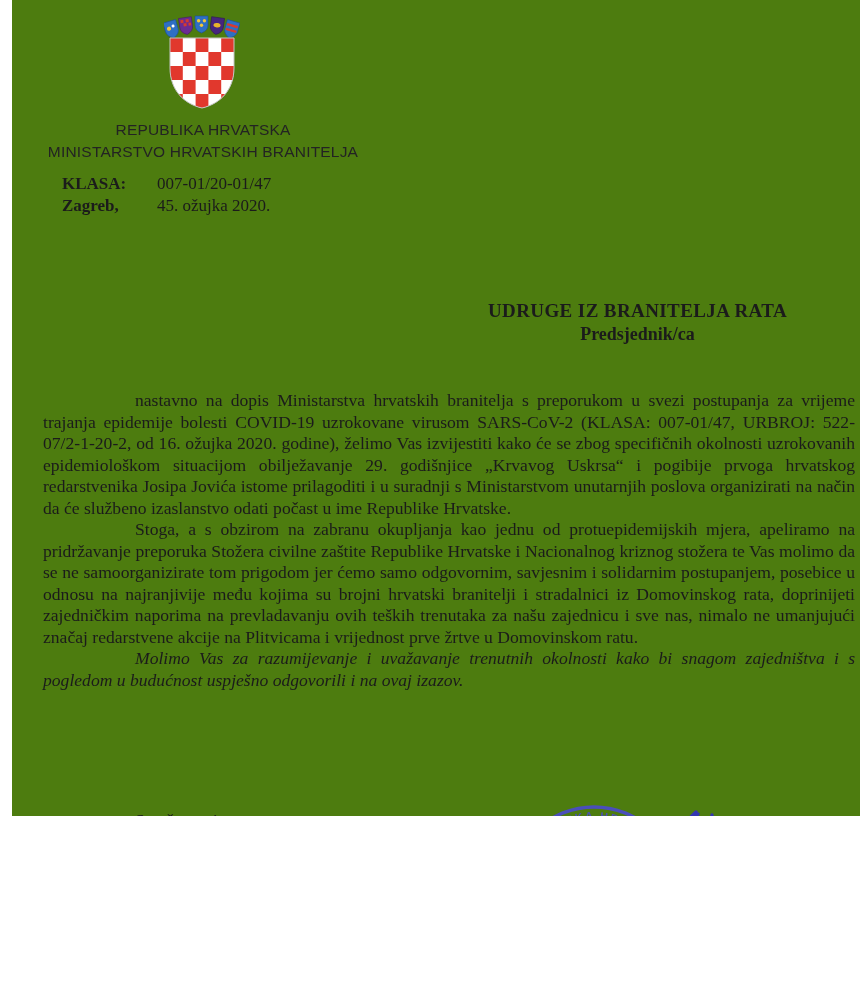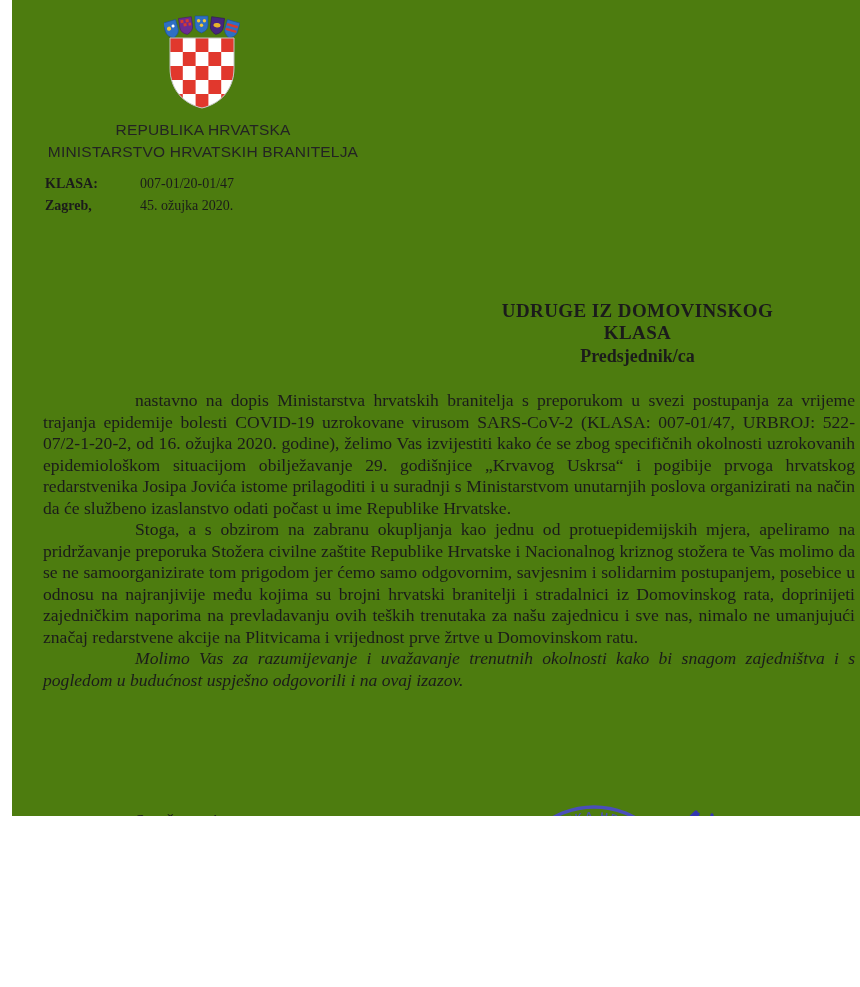--- a/index.html
+++ b/index.html
@@ -3,21 +3,21 @@
 <meta charset="utf-8">
 <style>
   html,body{margin:0;padding:0;background:#ffffff;}
   .page{position:relative;width:860px;height:816px;background:#4d7c0f;
         font-family:"Liberation Serif",serif;color:#1b1b1b;overflow:hidden;margin-left:12px;}
 
   .org-block{position:absolute;left:20px;top:119px;width:342px;text-align:center;
              font-family:"Liberation Sans",sans-serif;font-size:15.5px;line-height:21.5px;
              letter-spacing:.2px;color:#232323;}
 
-  .ref-block{position:absolute;left:33px;top:173px;font-size:14px;line-height:22.3px;}
+  .ref-block{position:absolute;left:50px;top:173px;font-size:17px;line-height:22.3px;}
   .ref-row{display:flex;}
   .ref-label{font-weight:bold;width:95px;}
   .ref-value{white-space:nowrap;}
 
   .addressee{position:absolute;left:458px;top:300px;width:335px;text-align:center;font-weight:bold;}
   .addressee-org{font-size:19px;line-height:22px;letter-spacing:.4px;}
   .addressee-recipient{font-size:18px;line-height:24px;}
 
   .letter-body{position:absolute;left:31px;top:390px;width:812px;
                font-size:17.6px;line-height:21.5px;text-align:justify;}
@@ -112,21 +112,21 @@
       <span class="ref-label">KLASA:</span>
       <span class="ref-value">007-01/20-01/47</span>
     </div>
     <div class="ref-row">
       <span class="ref-label">Zagreb,</span>
       <span class="ref-value">45. ožujka 2020.</span>
     </div>
   </div>
 
   <div class="addressee">
-    <div class="addressee-org">UDRUGE IZ DOMOVINSKOG KLASA</div>
+    <div class="addressee-org">UDRUGE IZ BRANITELJA RATA</div>
     <div class="addressee-recipient">Predsjednik/ca</div>
   </div>
 
   <div class="letter-body">
     <p class="para-1">nastavno na dopis Ministarstva hrvatskih branitelja s preporukom u svezi postupanja za vrijeme trajanja epidemije bolesti COVID-19 uzrokovane virusom SARS-CoV-2 (KLASA: 007-01/47, URBROJ: 522-07/2-1-20-2, od 16. ožujka 2020. godine), želimo Vas izvijestiti kako će se zbog specifičnih okolnosti uzrokovanih epidemiološkom situacijom obilježavanje 29. godišnjice „Krvavog Uskrsa“ i pogibije prvoga hrvatskog redarstvenika Josipa Jovića istome prilagoditi i u suradnji s Ministarstvom unutarnjih poslova organizirati na način da će službeno izaslanstvo odati počast u ime Republike Hrvatske.</p>
     <p class="para-2">Stoga, a s obzirom na zabranu okupljanja kao jednu od protuepidemijskih mjera, apeliramo na pridržavanje preporuka Stožera civilne zaštite Republike Hrvatske i Nacionalnog kriznog stožera te Vas molimo da se ne samoorganizirate tom prigodom jer ćemo samo odgovornim, savjesnim i solidarnim postupanjem, posebice u odnosu na najranjivije među kojima su brojni hrvatski branitelji i stradalnici iz Domovinskog rata, doprinijeti zajedničkim naporima na prevladavanju ovih teških trenutaka za našu zajednicu i sve nas, nimalo ne umanjujući značaj redarstvene akcije na Plitvicama i vrijednost prve žrtve u Domovinskom ratu.</p>
     <p class="para-3">Molimo Vas za razumijevanje i uvažavanje trenutnih okolnosti kako bi snagom zajedništva i s pogledom u budućnost uspješno odgovorili i na ovaj izazov.</p>
   </div>
 
   <div class="closing">S poštovanjem,</div>

